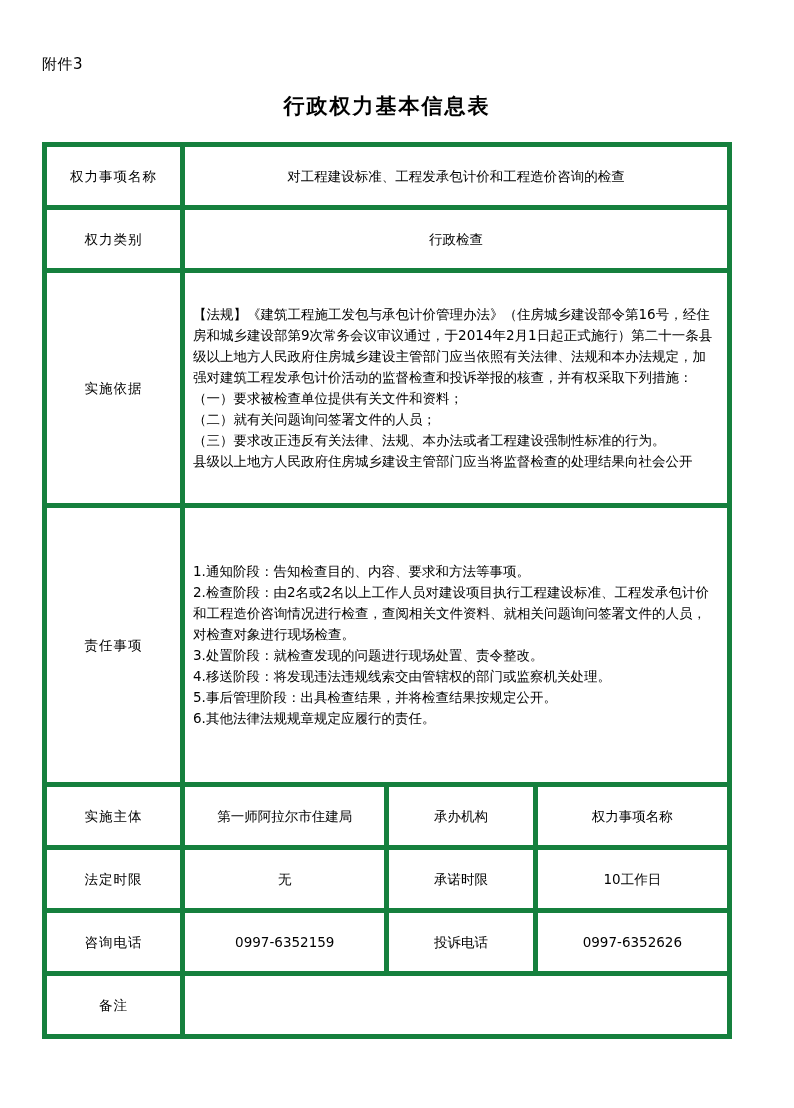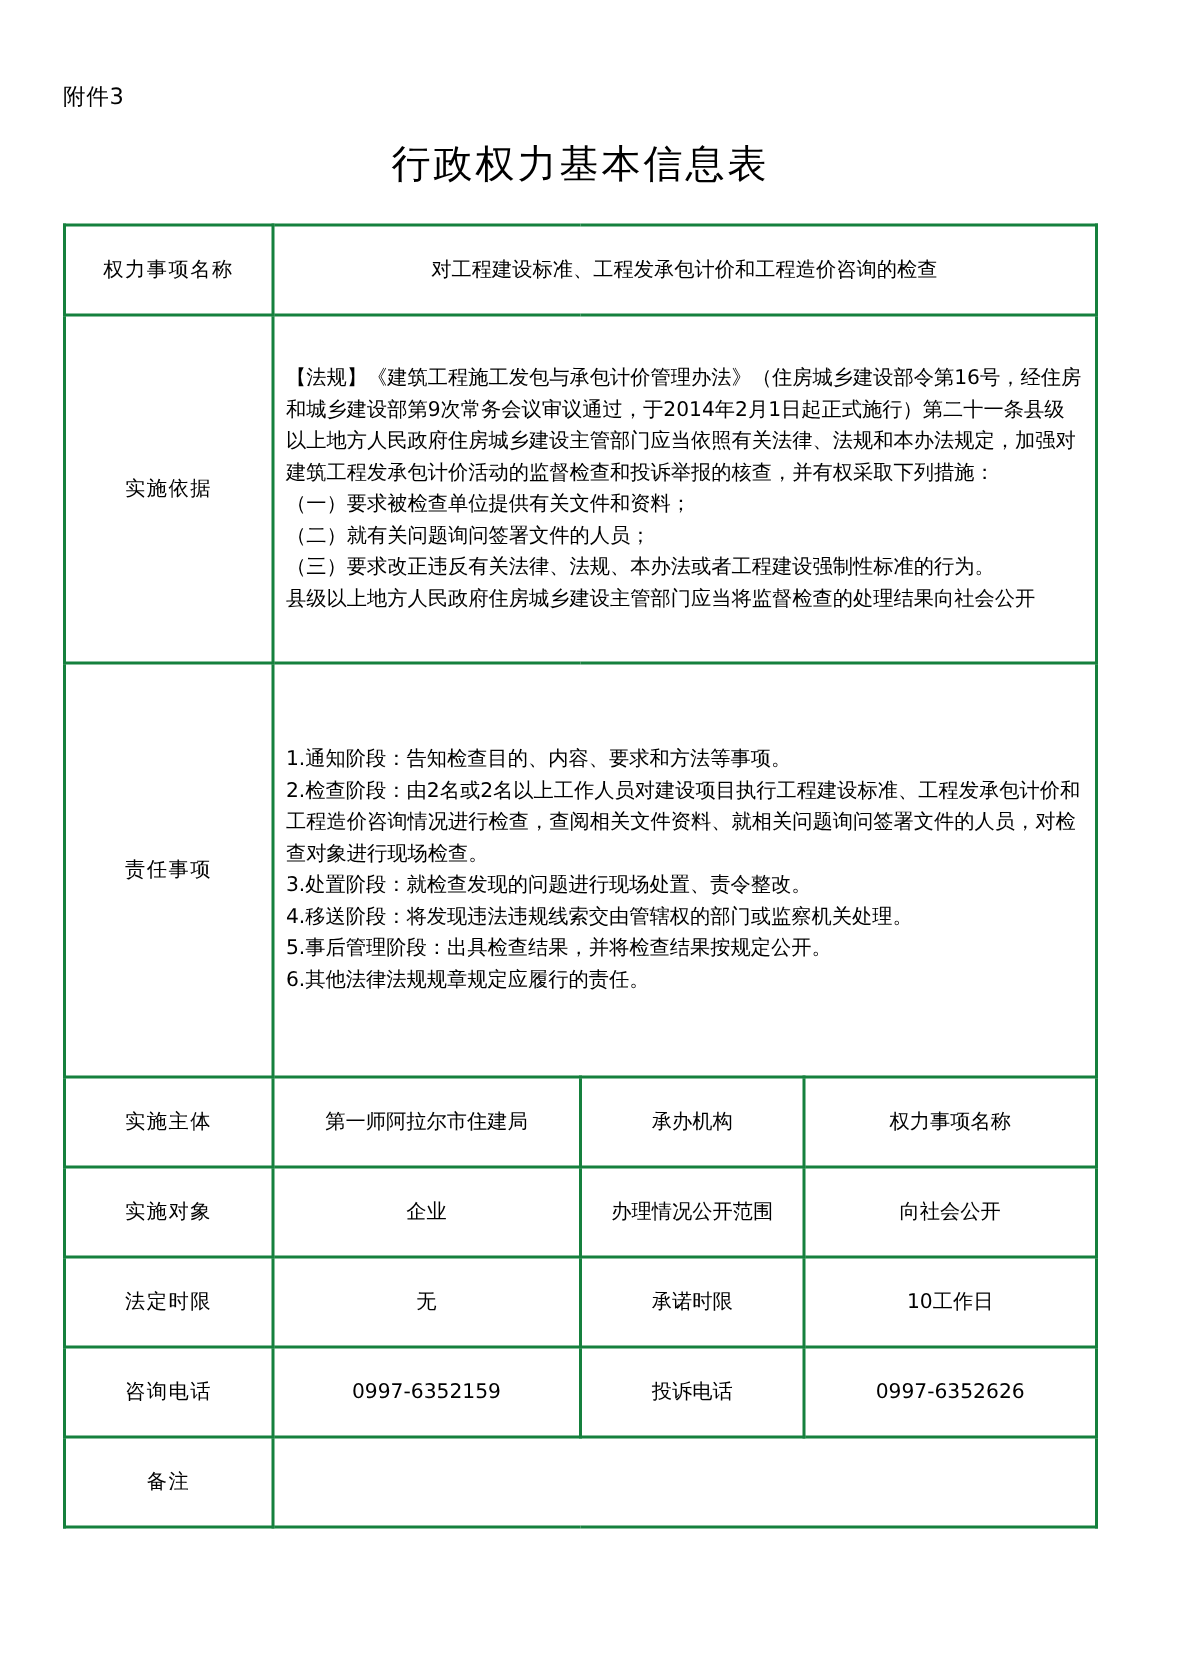--- a/index.html
+++ b/index.html
@@ -22,33 +22,33 @@
     position: relative;
   }
   .attachment-label {
     font-size: 15px;
     font-family: "DejaVu Sans", "Liberation Sans", sans-serif;
     margin: 0 0 18px 0;
     letter-spacing: 0.5px;
   }
   .doc-title {
     text-align: center;
-    font-size: 26px;
-    font-weight: normal;
+    font-size: 21px;
+    font-weight: bold;
     letter-spacing: 2px;
     margin: 0 0 22px 0;
     font-family: "DejaVu Serif", "Liberation Serif", serif;
   }
   table.main {
     width: 100%;
     border-collapse: collapse;
     table-layout: fixed;
   }
   table.main td {
-    border: 2px solid #15803d;
+    border: 5px solid #15803d;
     padding: 6px 8px;
     font-size: 13.5px;
     line-height: 1.55;
     vertical-align: middle;
   }
   td.label {
     text-align: center;
     width: 135px;
     letter-spacing: 1px;
   }
@@ -96,20 +96,24 @@
       <col style="width:135px">
       <col style="width:200px">
       <col style="width:145px">
       <col style="width:190px">
     </colgroup>
     <tbody>
       <tr class="row-h-tall">
         <td class="label">权力事项名称</td>
         <td class="center" colspan="3">对工程建设标准、工程发承包计价和工程造价咨询的检查</td>
       </tr>
+      <tr class="row-h-tall">
+        <td class="label">权力类别</td>
+        <td class="center" colspan="3">行政检查</td>
+      </tr>
       <tr>
         <td class="label-cell-basis">实施依据</td>
         <td class="basis-cell" colspan="3">
           <div class="cell-text">【法规】《建筑工程施工发包与承包计价管理办法》（住房城乡建设部令第16号，经住房和城乡建设部第9次常务会议审议通过，于2014年2月1日起正式施行）第二十一条县级以上地方人民政府住房城乡建设主管部门应当依照有关法律、法规和本办法规定，加强对建筑工程发承包计价活动的监督检查和投诉举报的核查，并有权采取下列措施：
 （一）要求被检查单位提供有关文件和资料；
 （二）就有关问题询问签署文件的人员；
 （三）要求改正违反有关法律、法规、本办法或者工程建设强制性标准的行为。
 县级以上地方人民政府住房城乡建设主管部门应当将监督检查的处理结果向社会公开</div>
         </td>
       </tr>
@@ -124,26 +128,20 @@
 6.其他法律法规规章规定应履行的责任。</div>
         </td>
       </tr>
       <tr class="row-h-tall">
         <td class="label">实施主体</td>
         <td class="center">第一师阿拉尔市住建局</td>
         <td class="center">承办机构</td>
         <td class="center">权力事项名称</td>
       </tr>
       <tr class="row-h-tall">
-        <td class="label">实施对象</td>
-        <td class="center">企业</td>
-        <td class="center">办理情况公开范围</td>
-        <td class="center">向社会公开</td>
-      </tr>
-      <tr class="row-h-tall">
         <td class="label">法定时限</td>
         <td class="center">无</td>
         <td class="center">承诺时限</td>
         <td class="center">10工作日</td>
       </tr>
       <tr class="row-h-tall">
         <td class="label">咨询电话</td>
         <td class="center">0997-6352159</td>
         <td class="center">投诉电话</td>
         <td class="center">0997-6352626</td>

